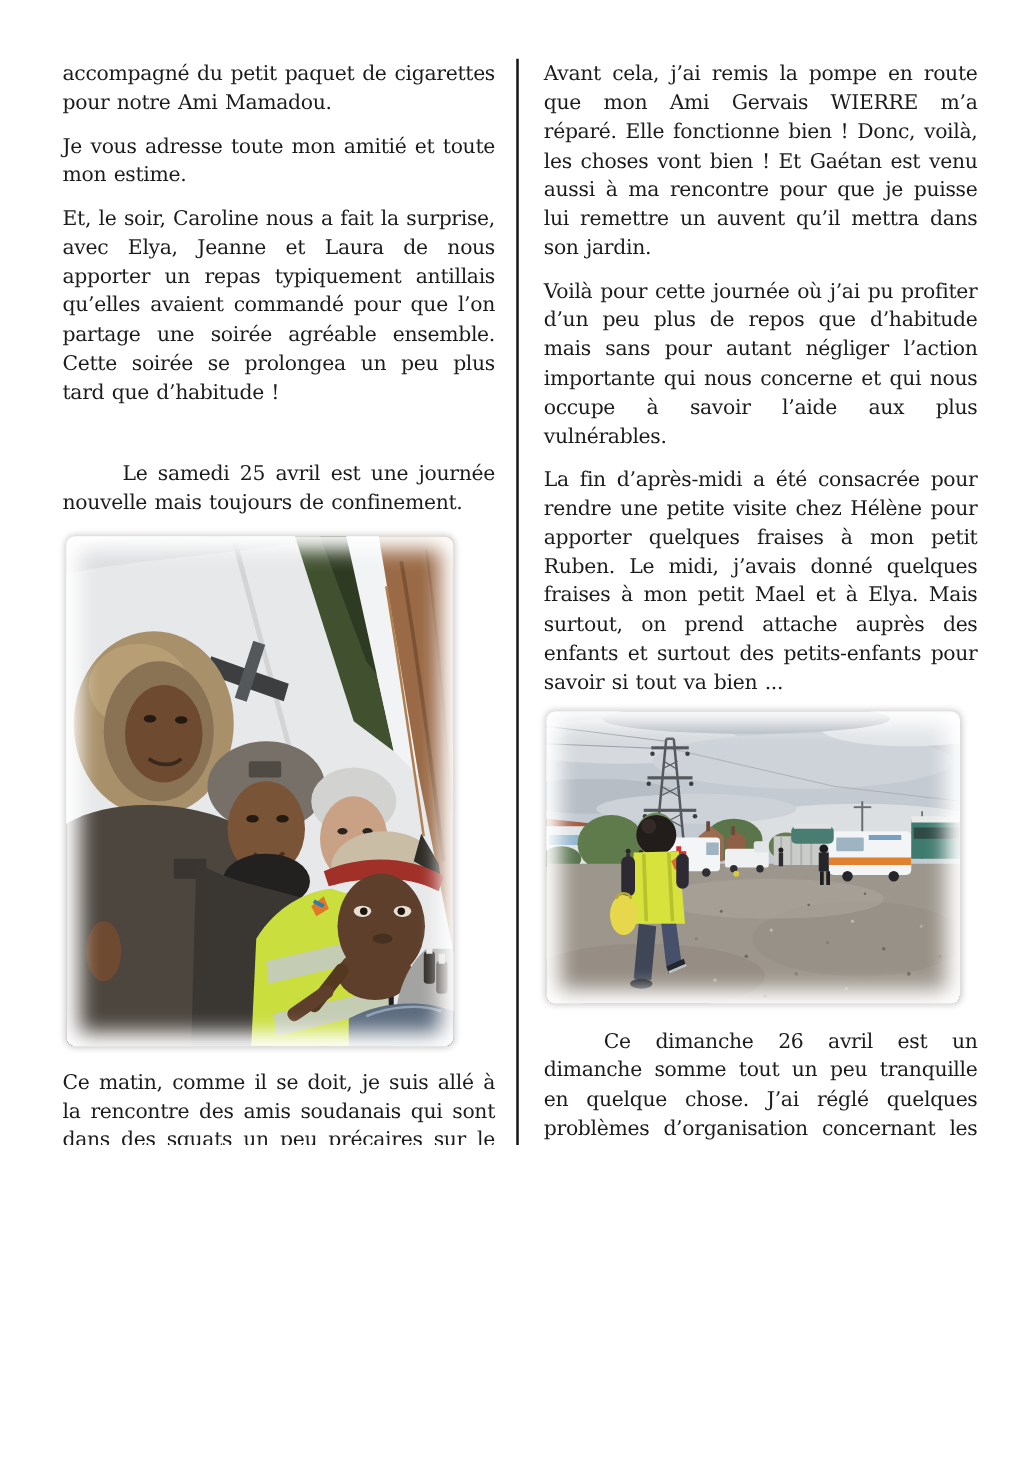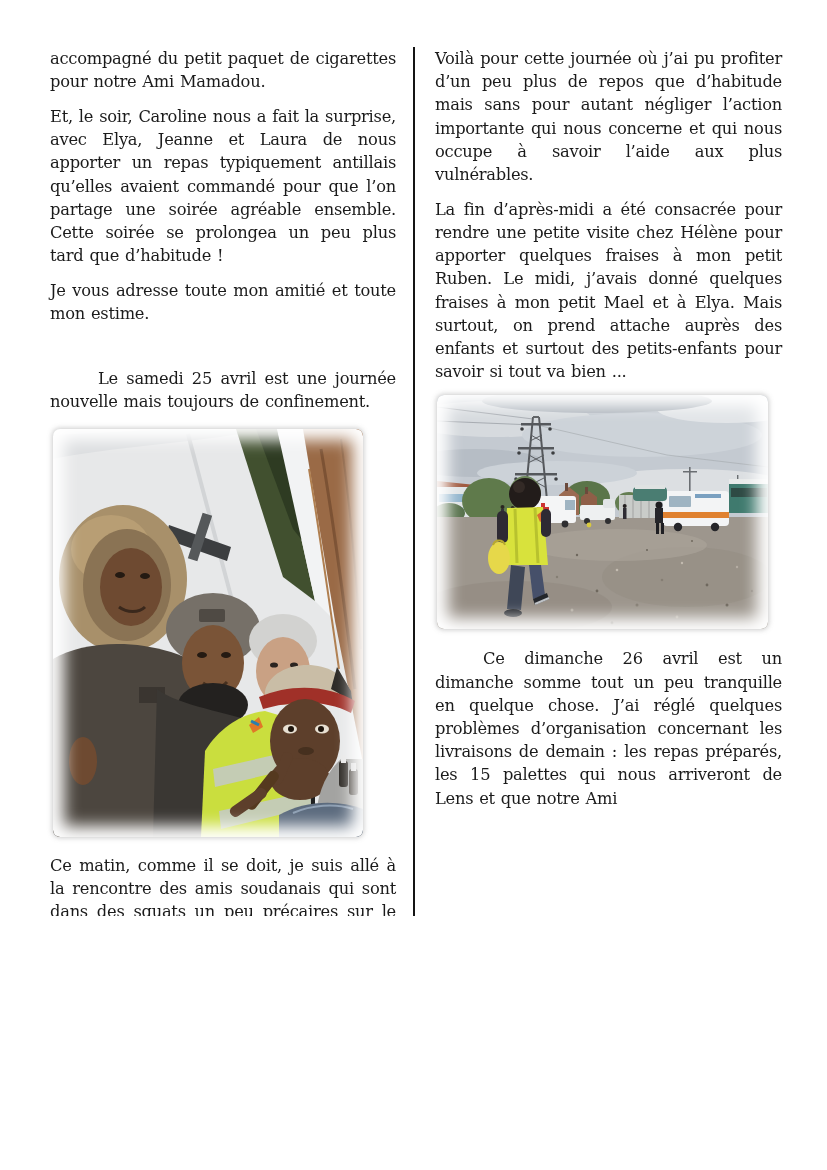--- a/index.html
+++ b/index.html
@@ -41,22 +41,22 @@
 </style>
 </head>
 <body>
 
 <div class="page">
 
   <div class="divider"></div>
 
   <div class="col col-left">
     <p>accompagné du petit paquet de cigarettes pour notre Ami Mamadou.</p>
+    <p>Je vous adresse toute mon amitié et toute mon estime.</p>
     <p>Et, le soir, Caroline nous a fait la surprise, avec Elya, Jeanne et Laura de nous apporter un repas typiquement antillais qu’elles avaient commandé pour que l’on partage une soirée agréable ensemble. Cette soirée se prolongea un peu plus tard que d’habitude !</p>
-    <p>Je vous adresse toute mon amitié et toute mon estime.</p>
     <p class="indent day-gap">Le samedi 25 avril est une journée nouvelle mais toujours de confinement.</p>
 
     <div class="photo photo-left">
       <svg viewBox="0 0 310 408" preserveAspectRatio="none" aria-hidden="true">
 
         <rect x="0" y="0" width="310" height="408" fill="#e7e8e9"></rect>
         <path d="M0,30 C60,18 140,14 205,2 L120,0 L0,6 Z" fill="#dcdee0"></path>
         <path d="M40,470 C30,300 60,250 90,240" stroke="#cdd0d2" stroke-width="3" fill="none"></path>
         <path d="M135,5 C150,60 165,120 180,175" stroke="#d2d4d6" stroke-width="4" fill="none"></path>
 
@@ -126,20 +126,21 @@
         <rect x="288" y="326" width="5" height="8" fill="#e8e8e8"></rect>
         <rect x="298" y="334" width="5" height="8" fill="#d8d8d8"></rect>
       </svg>
       <div class="photo-fade"></div>
     </div>
 
     <p>Ce matin, comme il se doit, je suis allé à la rencontre des amis soudanais qui sont dans des squats un peu précaires sur le territoire du Port Autonome. Je leur ai déposé un peu de nourriture et leur ai précisé que je repasserai dans l’après-midi. Et c’est d’ailleurs ce que je m’empresse d’aller faire</p>
   </div>
 
   <div class="col col-right">
+    <p>Avant cela, j’ai remis la pompe en route que mon Ami Gervais WIERRE m’a réparé. Elle fonctionne bien ! Donc, voilà, les choses vont bien ! Et Gaétan est venu aussi à ma rencontre pour que je puisse lui remettre un auvent qu’il mettra dans son jardin.</p>
     <p>Voilà pour cette journée où j’ai pu profiter d’un peu plus de repos que d’habitude mais sans pour autant négliger l’action importante qui nous concerne et qui nous occupe à savoir l’aide aux plus vulnérables.</p>
     <p>La fin d’après-midi a été consacrée pour rendre une petite visite chez Hélène pour apporter quelques fraises à mon petit Ruben. Le midi, j’avais donné quelques fraises à mon petit Mael et à Elya. Mais surtout, on prend attache auprès des enfants et surtout des petits-enfants pour savoir si tout va bien ...</p>
 
     <div class="photo photo-right">
       <svg viewBox="0 0 331 234" preserveAspectRatio="none" aria-hidden="true">
 
         <rect x="0" y="0" width="331" height="132" fill="#c4cad1"></rect>
         <ellipse cx="60" cy="24" rx="95" ry="18" fill="#d6dade"></ellipse>
         <ellipse cx="205" cy="40" rx="120" ry="22" fill="#cdd3d9"></ellipse>
         <ellipse cx="290" cy="14" rx="70" ry="14" fill="#e2e5e8"></ellipse>

